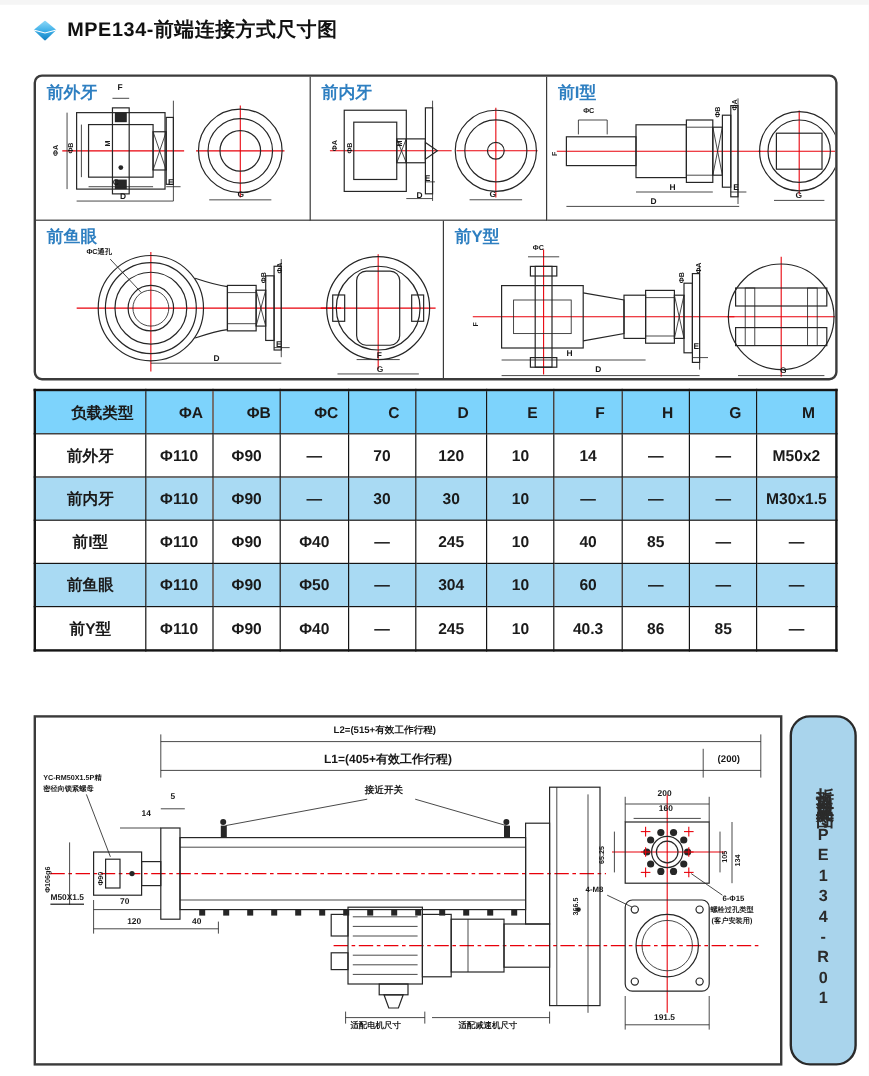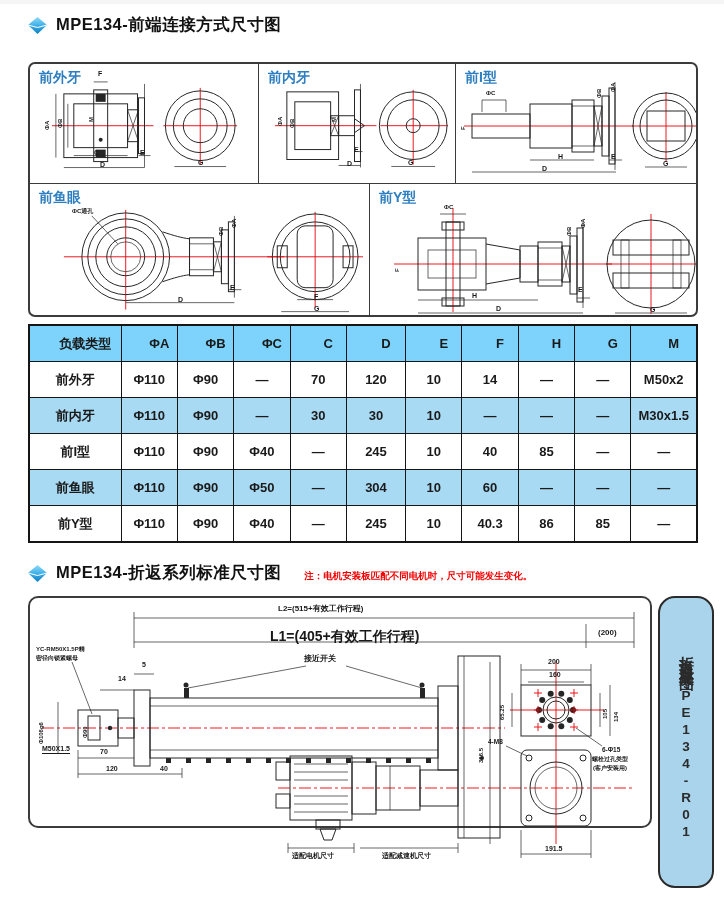--- a/index.html
+++ b/index.html
@@ -361,30 +361,22 @@
           <td>245</td>
           <td>10</td>
           <td>40.3</td>
           <td>86</td>
           <td>85</td>
           <td>—</td>
         </tr>
       </tbody>
   </table>
 
-  <div class="sec-title" style="left:28px;top:558px;">
-    <svg width="19" height="17" viewBox="0 0 19 17" style="position:static">
-      <polygon points="9.5,0 19,8 9.5,17 0,8" fill="url(#dg)"></polygon>
-      <polyline points="0,8 9.5,10.5 19,8" fill="none" stroke="#ffffff" stroke-width="1"></polyline>
-    </svg>
-    <span class="txt">MPE134-折返系列标准尺寸图</span>
-    <span class="note">注：电机安装板匹配不同电机时，尺寸可能发生变化。</span>
-  </div>
-
-  <div class="panel" style="left:28px;top:592px;width:624px;height:232px;border-radius:10px;">
+
+  <div class="panel" style="left:28px;top:592px;width:624px;height:292px;border-radius:0;">
     <svg viewBox="0 0 620 288">
 
       <line class="redd" x1="12" y1="130" x2="475" y2="130"></line>
       <line class="redd" x1="248" y1="190" x2="604" y2="190"></line>
       <line class="red" x1="526" y1="64" x2="526" y2="246"></line>
       <line class="red" x1="480" y1="112" x2="574" y2="112"></line>
 
       <line class="lt" x1="28" y1="104" x2="28" y2="156"></line>
       <rect class="ln" x="48" y="112" width="40" height="36"></rect>
       <rect class="ln" x="58" y="118" width="12" height="24"></rect>
@@ -506,21 +498,21 @@
       <line class="lt" x1="570" y1="95" x2="570" y2="129"></line>
       <line class="lt" x1="580" y1="87" x2="580" y2="138"></line>
       <line class="lt" x1="476" y1="148" x2="497" y2="158"></line>
       <line class="lt" x1="572" y1="148" x2="546" y2="130"></line>
       <line class="lt" x1="491" y1="256" x2="561" y2="256"></line>
       <line class="lt" x1="491" y1="232" x2="491" y2="260"></line>
         <line class="lt" x1="561" y1="232" x2="561" y2="260"></line>
     </svg>
     <div class="labels">
         <span class="dim" style="left: 248px; top: 7px; font-size: 8px;">L2=(515+有效工作行程)</span>
-        <span class="dim" style="left: 240px; top: 31px; font-size: 14px;">L1=(405+有效工作行程)</span>
+        <span class="dim" style="left: 240px; top: 31px; font-size: 10px;">L1=(405+有效工作行程)</span>
         <span class="dim" style="left: 568px; top: 31px; font-size: 8px;">(200)</span>
         <span class="dim" style="left: 274px; top: 57px; font-size: 8px;">接近开关</span>
         <span class="dim" style="left: 6px; top: 48px; font-size: 6px;">YC-RM50X1.5P精</span>
         <span class="dim" style="left: 6px; top: 57px; font-size: 6px;">密径向锁紧螺母</span>
         <span class="dim" style="left: 88px; top: 77px; font-size: 7px;">14</span>
         <span class="dim" style="left: 112px; top: 63px; font-size: 7px;">5</span>
         <span class="dim" style="left: 8px; top: 146px; font-size: 6px; transform: rotate(-90deg);">Φ106g6</span>
         <span class="dim" style="left: 52px; top: 140px; font-size: 6px; transform: rotate(-90deg);">Φ90</span>
         <span class="dim u" style="left: 12px; top: 147px; font-size: 7px;">M50X1.5</span>
         <span class="dim" style="left: 70px; top: 150px; font-size: 7px;">70</span>

